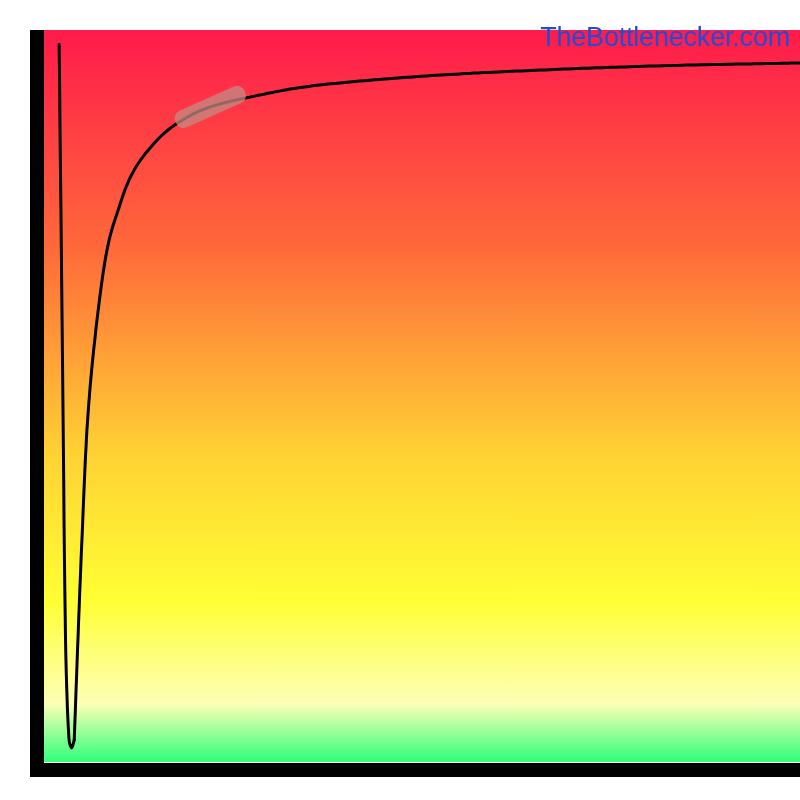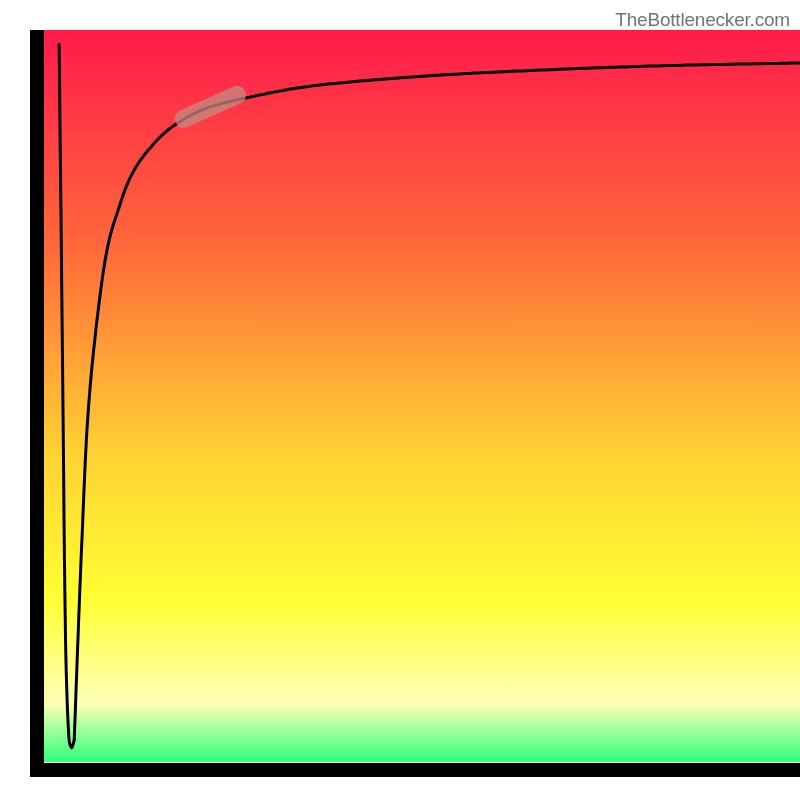--- a/index.html
+++ b/index.html
@@ -11,25 +11,25 @@
     background: #ffffff;
     font-family: Arial, Helvetica, sans-serif;
   }
   .chart-wrap {
     position: relative;
     width: 800px;
     height: 800px;
   }
   .watermark {
     position: absolute;
-    top: 9px;
+    top: 22px;
     right: 10px;
-    font-size: 19px;
+    font-size: 27px;
     font-weight: 400;
-    color: #737373;
+    color: #1d4ed8;
     letter-spacing: -0.2px;
     z-index: 10;
   }
   svg.chart {
     position: absolute;
     inset: 0;
     width: 800px;
     height: 800px;
     display: block;
   }

